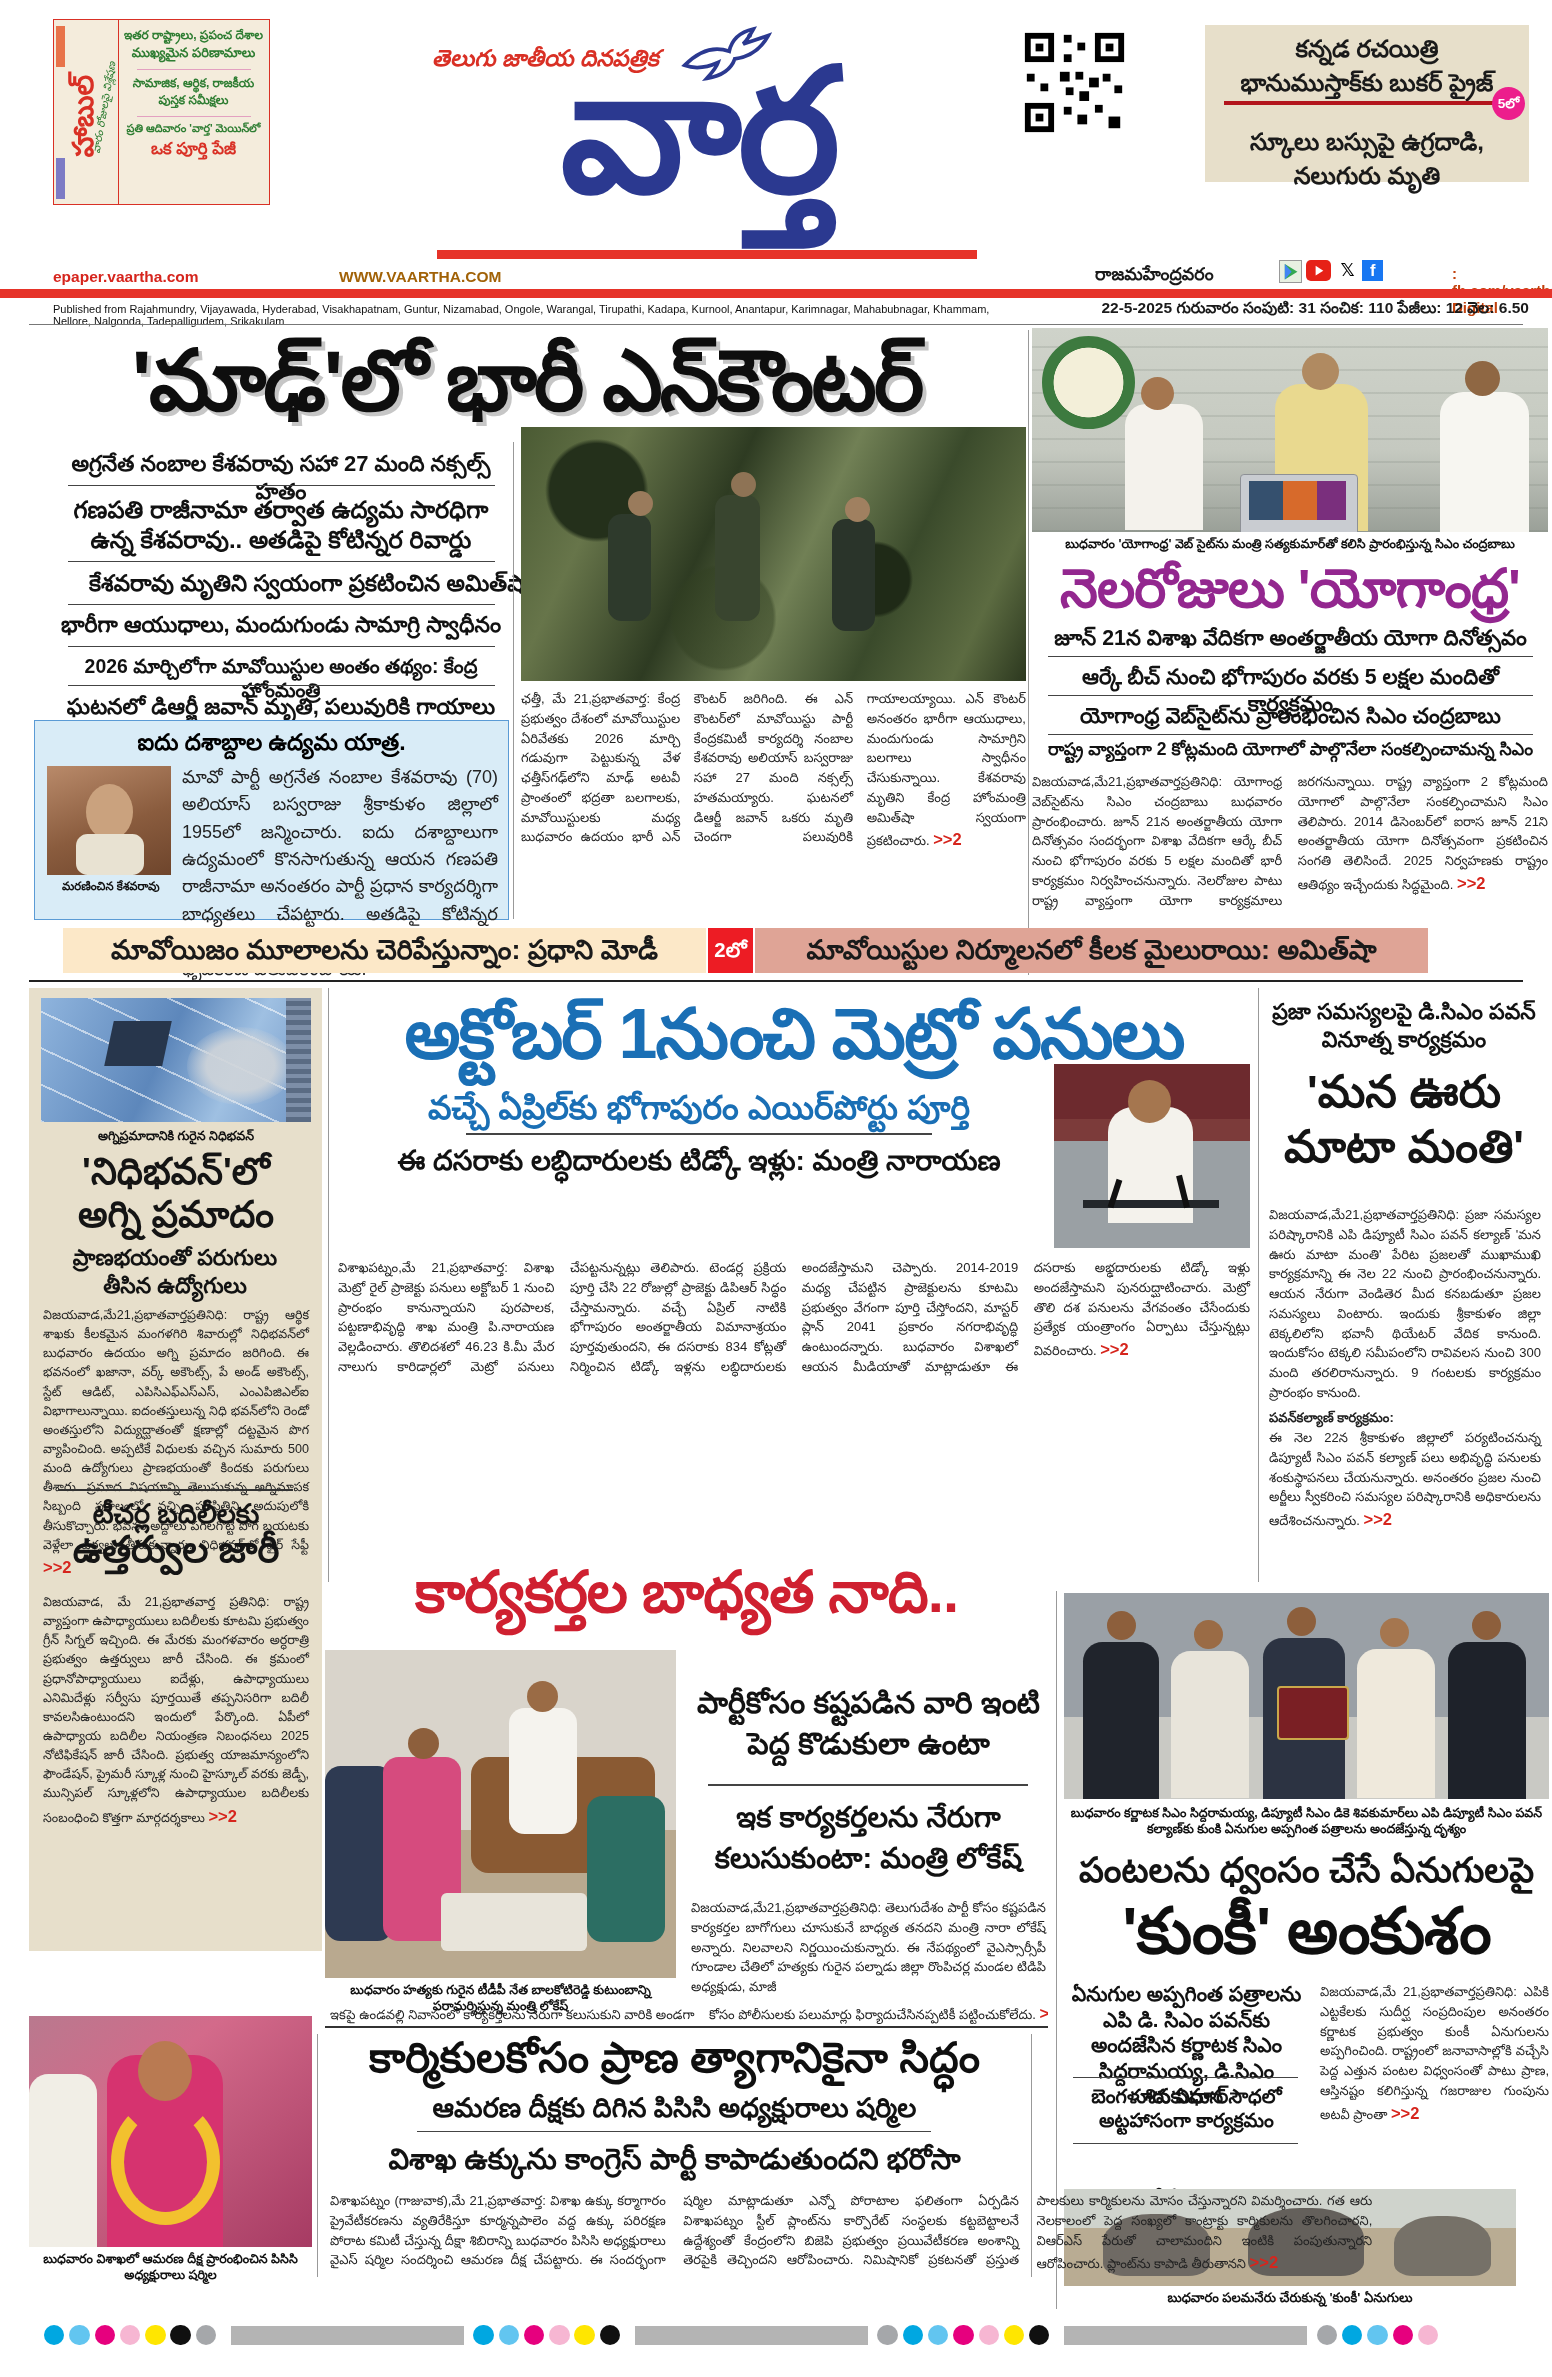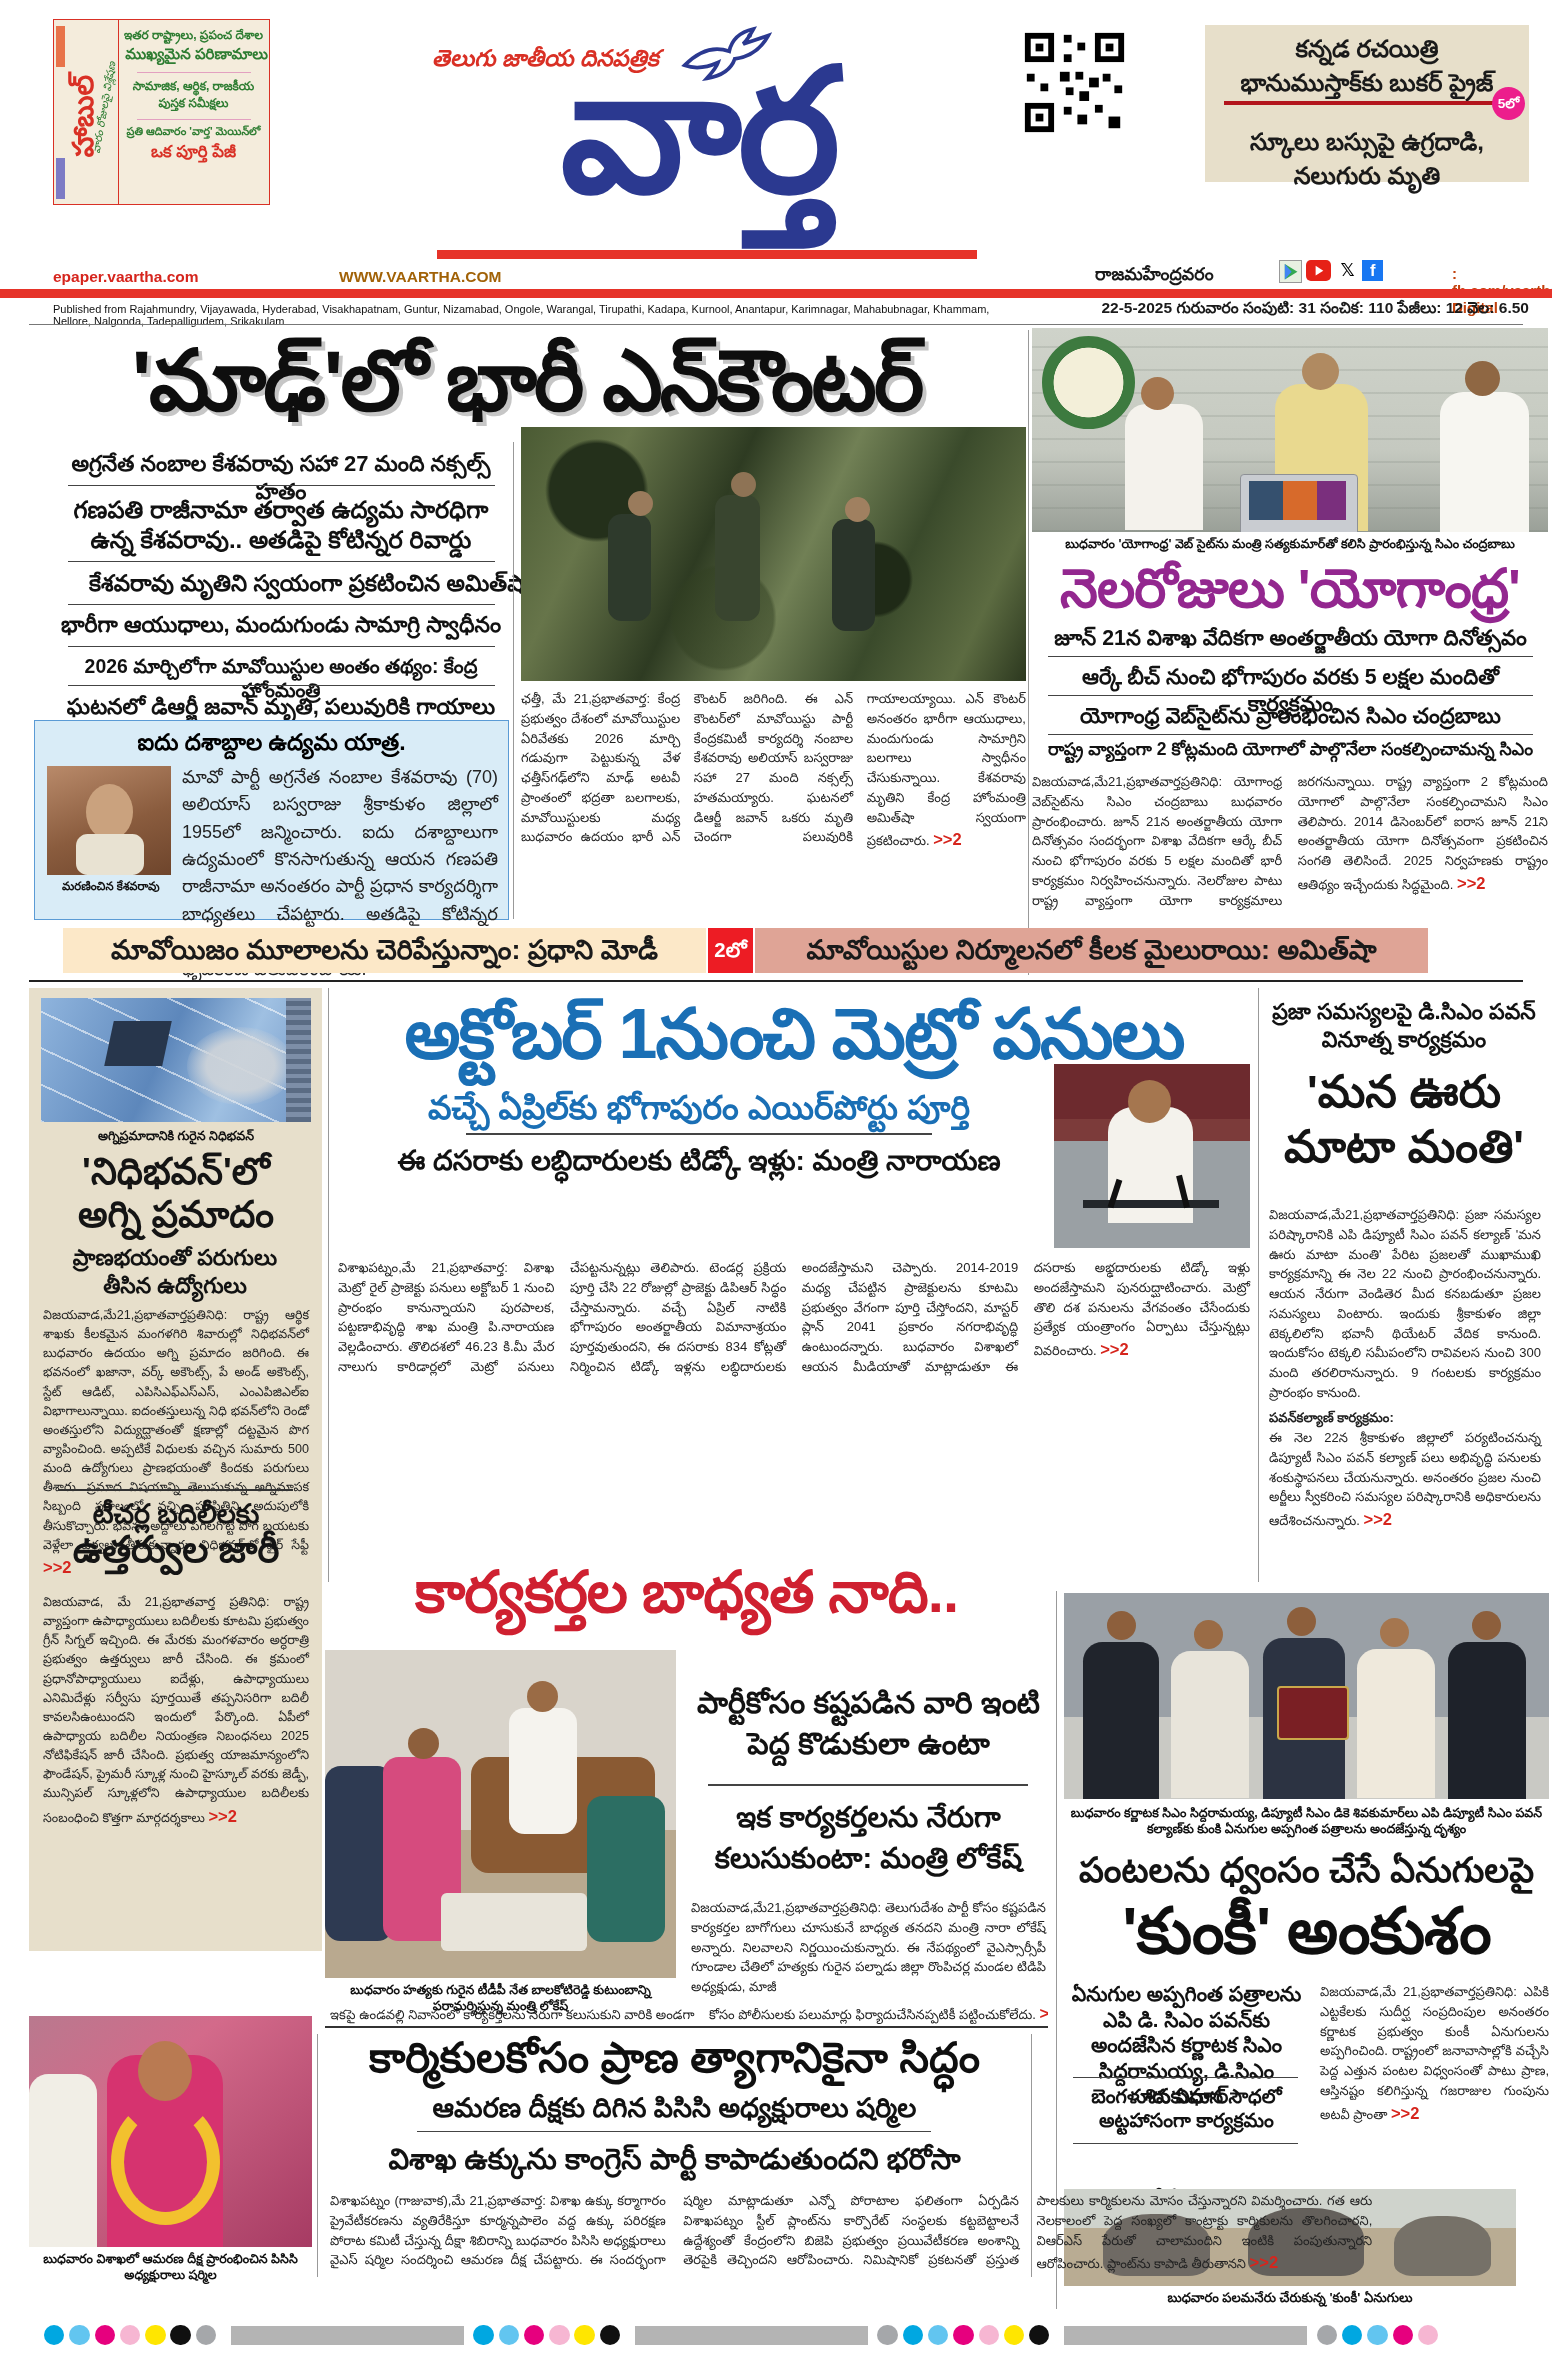--- a/index.html
+++ b/index.html
@@ -24,21 +24,21 @@
 
 <div class="page">
 
   <div class="abs" style="left:53px;top:19.4px;width:215px;height:184px;border:1.9px solid #d93025;background:#f4ecdc;">
     <div class="shape" style="left:1.9px;top:5.8px;width:8.7px;height:41px;background:#e8734a;"></div>
     <div class="shape" style="left:1.9px;bottom:5.8px;width:8.7px;height:41px;background:#7d7bc5;"></div>
     <div class="abs" style="left:-45px;top:76px;width:155px;transform:rotate(-90deg);color:#d93025;font-size:29px;font-weight:bold;text-align:center;">హాబుల్</div>
     <div class="abs" style="left:-17.5px;top:80px;width:136px;transform:rotate(-80deg);color:#2e7d32;font-size:10.7px;font-style:italic;text-align:center;">వారం రోజులపై విశ్లేషణ</div>
     <div class="abs" style="left:64px;top:0;width:149px;height:100%;border-left:1px solid #d93025;">
       <div class="ctr" style="margin-top:7.8px;color:#2e7d32;font-size:12px;font-weight:bold;">ఇతర రాష్ట్రాలు, ప్రపంచ దేశాల</div>
-      <div class="ctr" style="color:#2e7d32;font-size:15px;font-weight:bold;text-align:right;">ముఖ్యమైన పరిణామాలు</div>
+      <div class="ctr" style="color:#2e7d32;font-size:13px;font-weight:bold;">ముఖ్యమైన పరిణామాలు</div>
       <div style="height:1px;background:#e3a0c0;margin:5.8px 17.5px;"></div>
       <div class="ctr" style="color:#2e7d32;font-size:12px;font-weight:bold;">సామాజిక, ఆర్థిక, రాజకీయ</div>
       <div class="ctr" style="color:#2e7d32;font-size:12px;font-weight:bold;">పుస్తక సమీక్షలు</div>
       <div style="height:1px;background:#e3a0c0;margin:5.8px 17.5px;"></div>
       <div class="ctr" style="color:#2e7d32;font-size:11px;font-weight:bold;">ప్రతి ఆదివారం 'వార్త' మెయిన్‌లో</div>
       <div class="ctr" style="color:#d93025;font-size:16.5px;font-weight:bold;margin-top:1.9px;">ఒక పూర్తి పేజీ</div>
     </div>
   </div>
 
   <div class="abs" style="left:432px;top:45px;color:#d93025;font-size:23px;font-weight:bold;font-style:italic;">తెలుగు జాతీయ దినపత్రిక</div>

